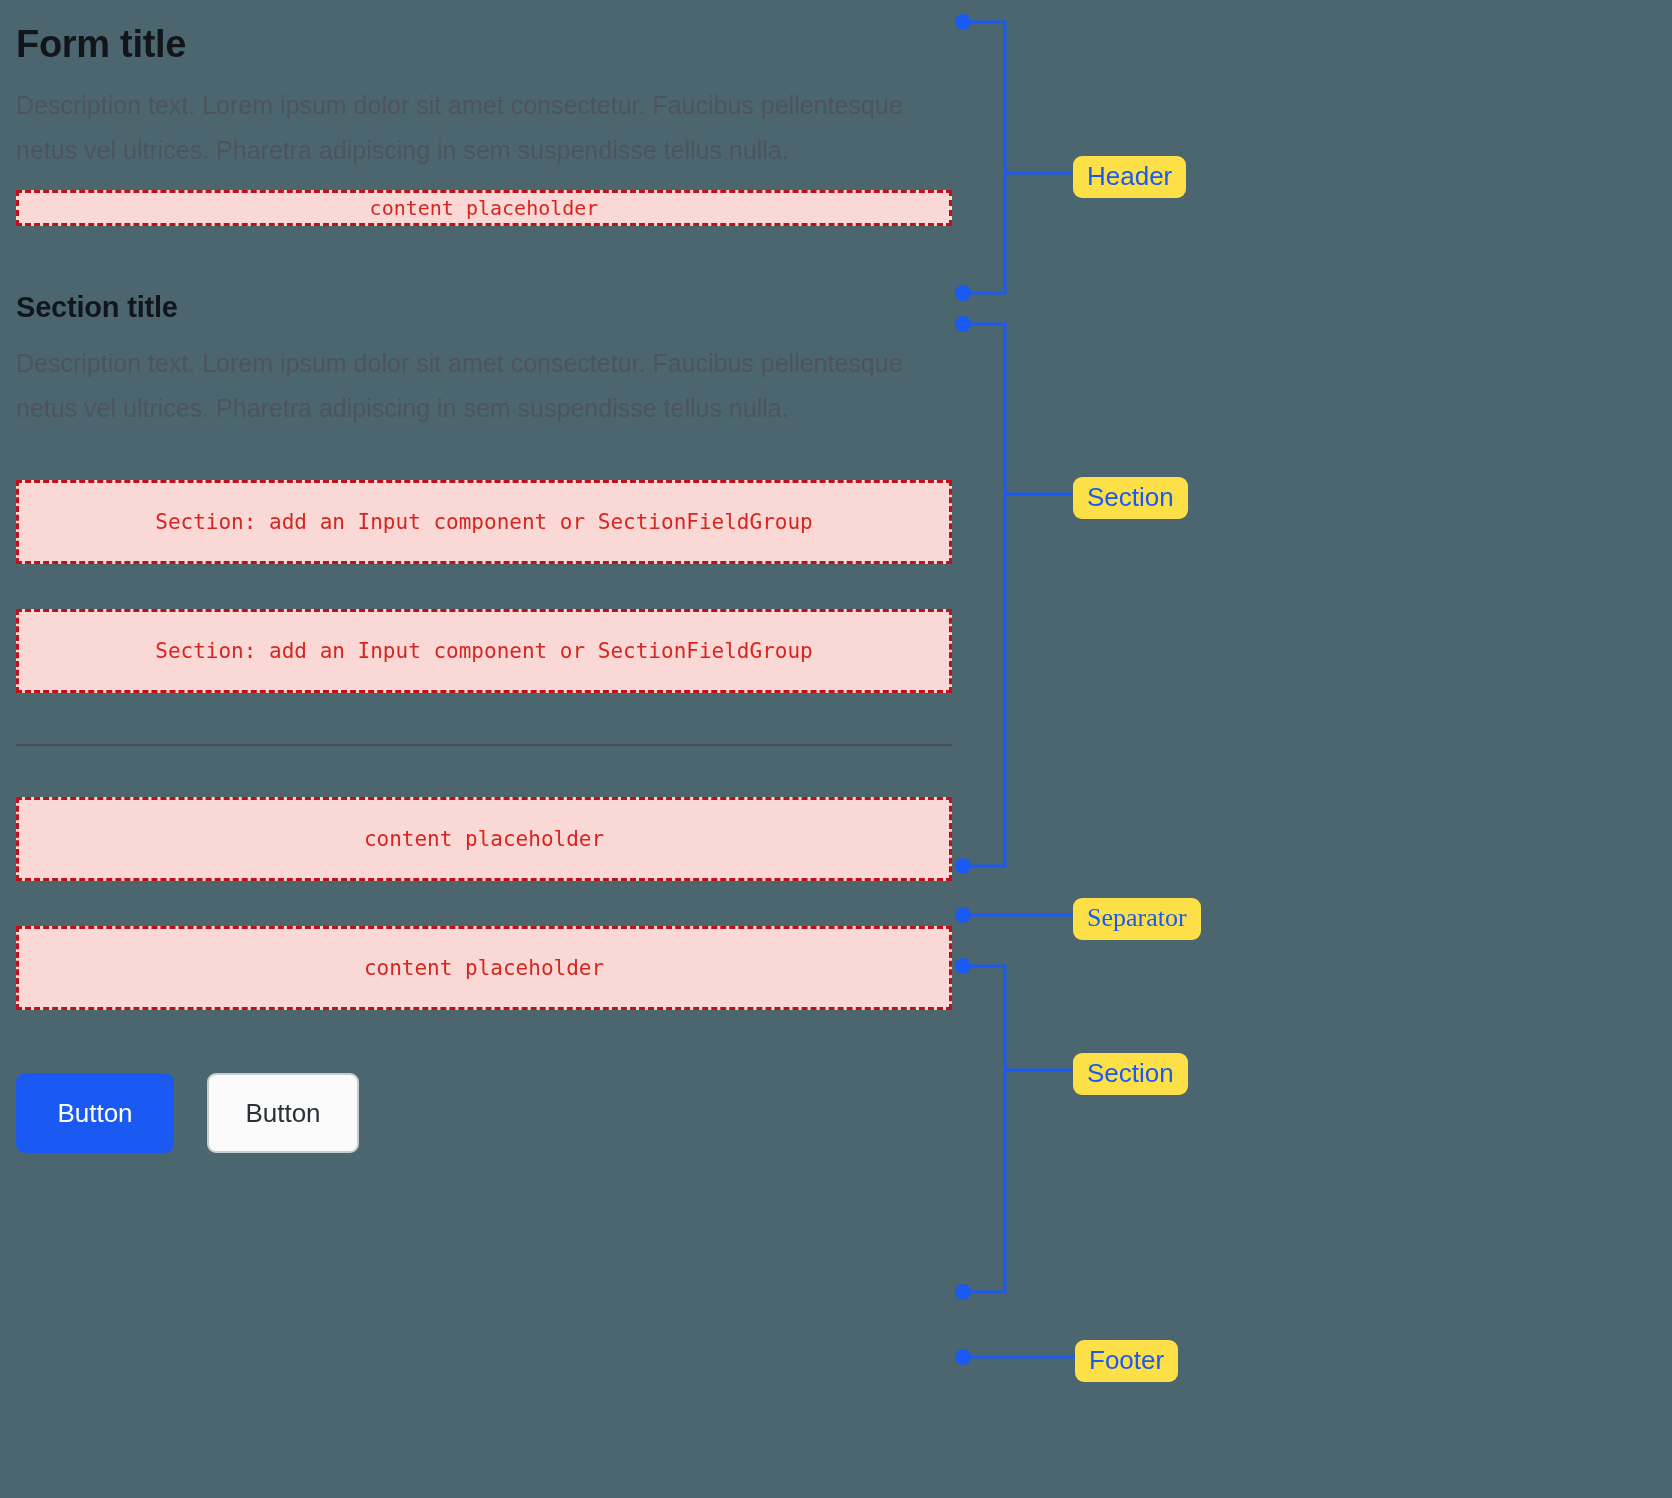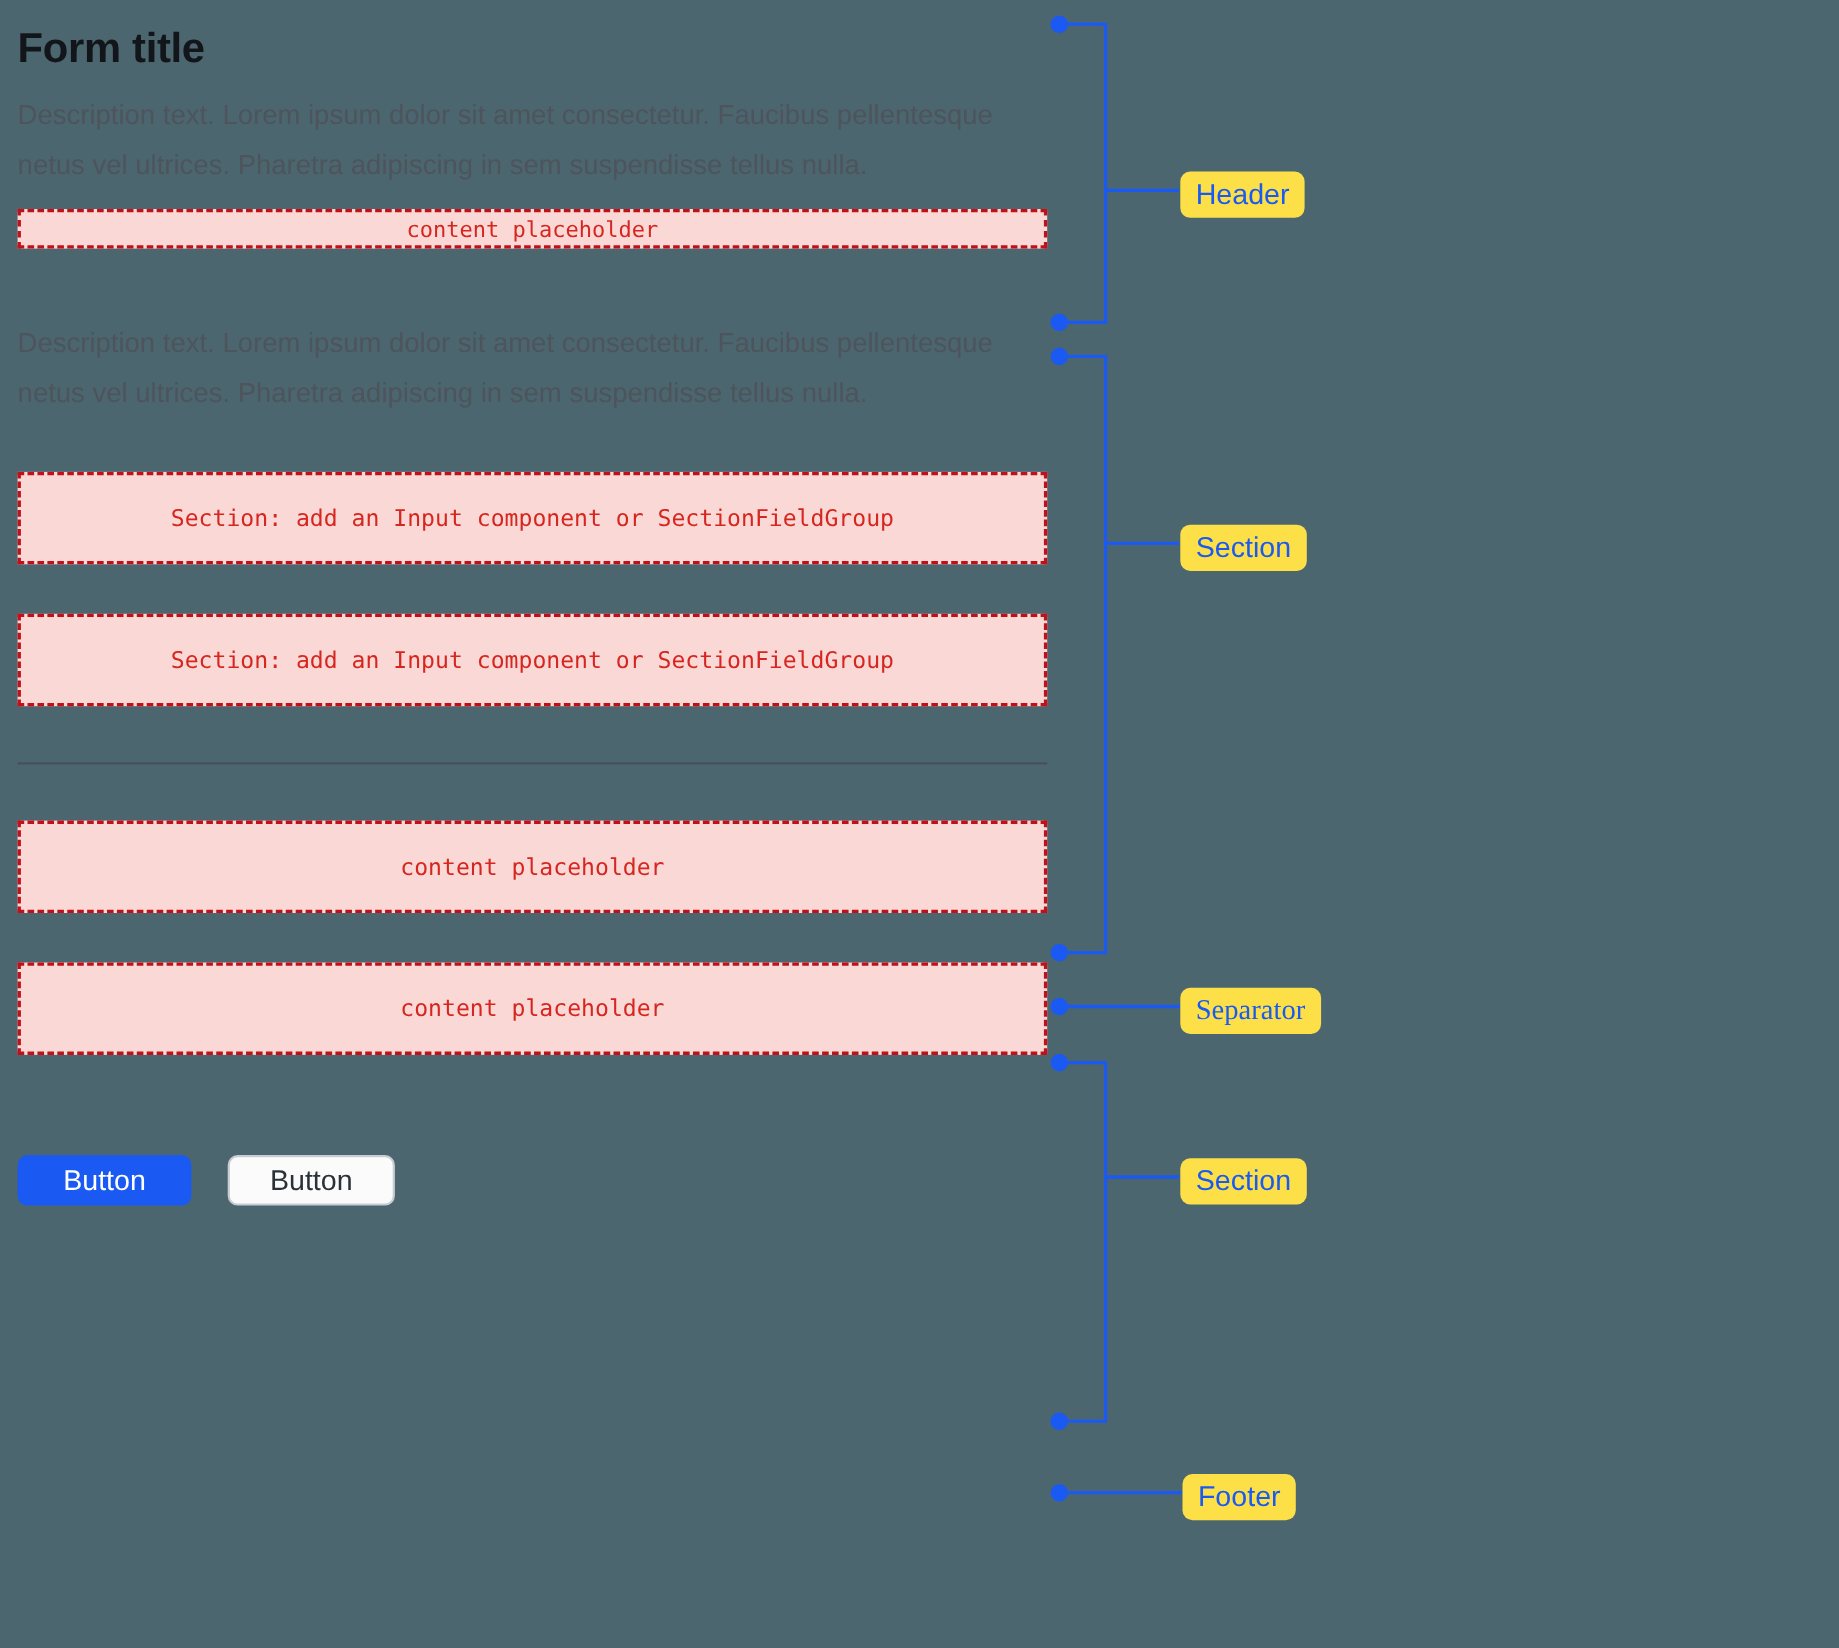--- a/index.html
+++ b/index.html
@@ -75,27 +75,26 @@
   .footer-row {
     display: flex;
     align-items: center;
     gap: 33px;
   }
   .btn {
     font-family: "Liberation Sans", sans-serif;
     font-size: 26px;
     border-radius: 9px;
     padding: 10px 26px;
-    height: 46px;
+    height: 80px;
     display: inline-flex;
     align-items: center;
     justify-content: center;
     cursor: pointer;
     line-height: 1;
-    margin-top: 28px;
   }
   .btn-primary {
     background: #1a5af2;
     color: #ffffff;
     border: none;
     min-width: 158px;
   }
   .btn-secondary {
     background: #fbfbfb;
     color: #2a3138;
@@ -133,20 +132,21 @@
 
   <div>
     <h1 class="form-title">Form title</h1>
 
     <p class="desc-text">Description text. Lorem ipsum dolor sit amet consectetur. Faucibus pellentesque netus vel ultrices. Pharetra adipiscing in sem suspendisse tellus nulla.</p>
 
     <div class="ph ph-thin" style="margin-top:18px;">content placeholder</div>
   </div>
 
   <div style="margin-top:64px;">
+    <h2 class="section-title">Section title</h2>
 
     <p class="desc-text">Description text. Lorem ipsum dolor sit amet consectetur. Faucibus pellentesque netus vel ultrices. Pharetra adipiscing in sem suspendisse tellus nulla.</p>
 
     <div class="ph ph-tall" style="margin-top:49px;">Section: add an Input component or SectionFieldGroup</div>
 
     <div class="ph ph-tall" style="margin-top:45px;">Section: add an Input component or SectionFieldGroup</div>
   </div>
 
   <div class="separator" style="margin-top:51px;"></div>
 

